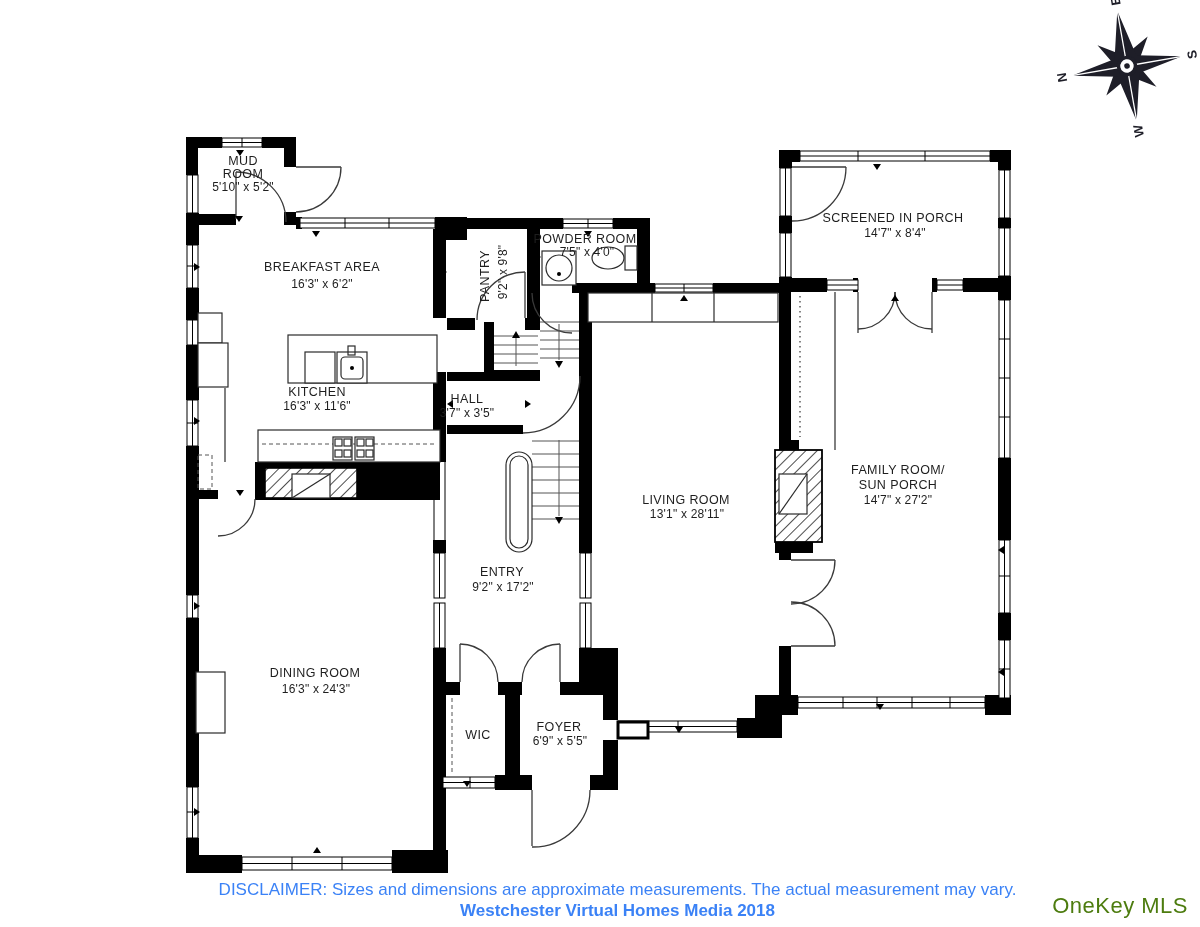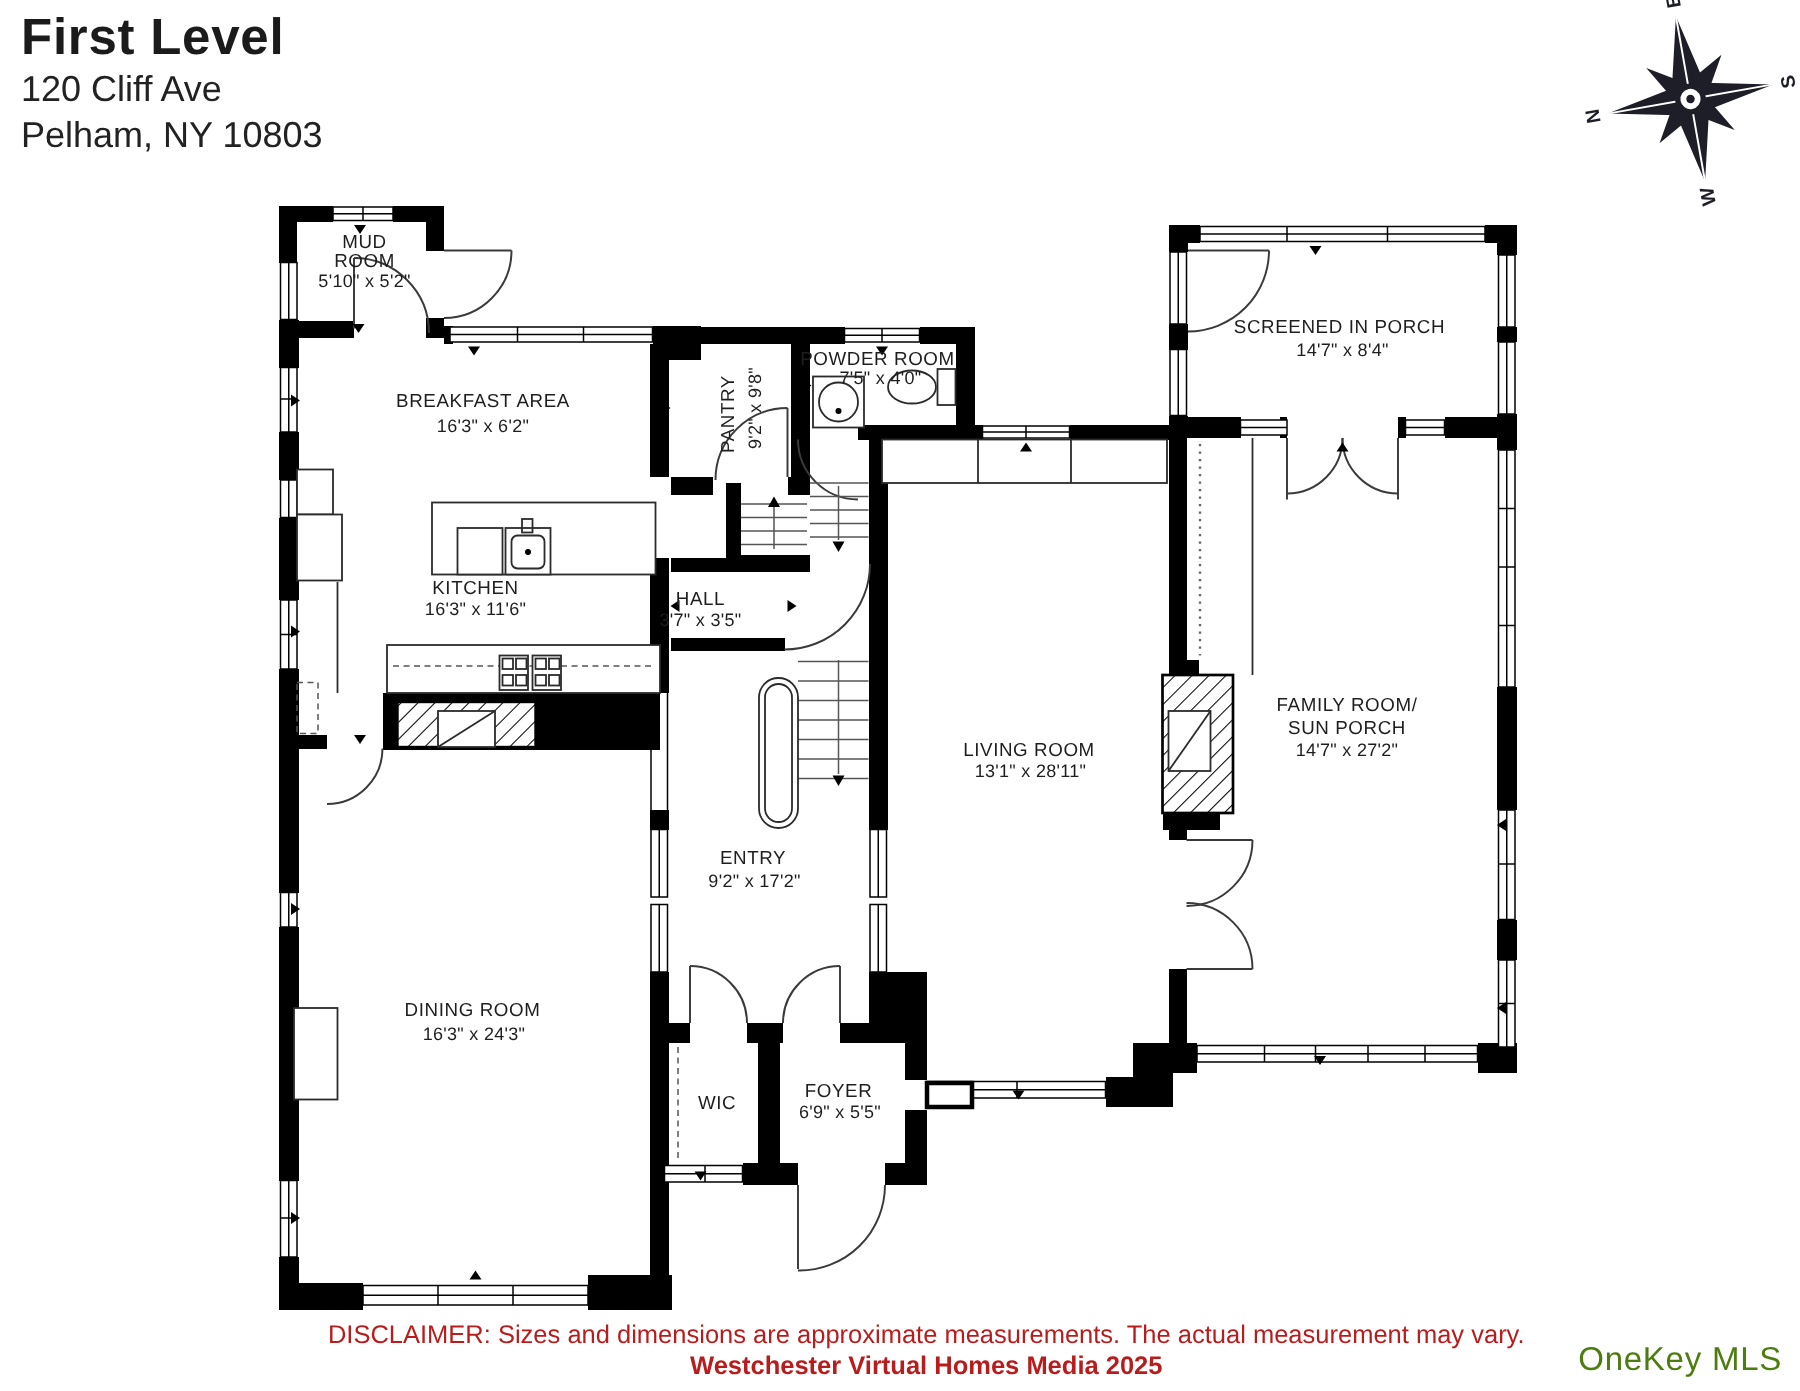--- a/index.html
+++ b/index.html
@@ -3,21 +3,21 @@
 <meta charset="utf-8">
 <style>
   html,body{margin:0;padding:0;background:#ffffff;}
   #page{position:relative;width:1200px;height:927px;background:#fff;overflow:hidden;
         font-family:"Liberation Sans",sans-serif;}
   
   #hdr{position:absolute;left:14px;top:6px;color:#1b1b1b;}
   #hdr .t{font-size:34px;font-weight:600;letter-spacing:.5px;line-height:1.15;}
   #hdr .a{font-size:24px;font-weight:400;line-height:1.28;color:#222;}
   
-  #ftr{position:absolute;left:0;right:0;bottom:6px;text-align:center;color:#b91c1c;padding-left:35px;}
+  #ftr{position:absolute;left:0;right:0;bottom:6px;text-align:center;color:#3b82f6;padding-left:35px;}
   #ftr .d{font-size:17px;font-weight:400;}
   #ftr .c{font-size:17px;font-weight:700;margin-top:1px;}
   #wm{position:absolute;right:12px;bottom:8px;font-size:22px;color:#4d7c0f;
       letter-spacing:.5px;font-weight:400;}
   
   .w{fill:#000;}
   .thin{fill:none;stroke:#2b2b2b;stroke-width:1.2;}
   .thinf{fill:#fff;stroke:#2b2b2b;stroke-width:1.2;}
   .win{fill:#fff;stroke:#000;stroke-width:1;}
   .winl{stroke:#000;stroke-width:1;}
@@ -32,25 +32,20 @@
         letter-spacing:.2px;text-anchor:middle;}
   .cmp{fill:#1e1e28;}
   .cmpL{font:700 13px "Liberation Sans",sans-serif;fill:#1e1e28;
         text-anchor:middle;dominant-baseline:central;}
 </style>
 </head>
 <body>
 
 <div id="page">
 
-  <div id="hdr">
-    <div class="t">First Level</div>
-    <div class="a">120 Cliff Ave</div>
-    <div class="a">Pelham, NY 10803</div>
-  </div>
 
   <svg width="1200" height="927" viewBox="0 0 1200 927">
     <defs>
       <pattern id="hatch" width="8" height="8" patternUnits="userSpaceOnUse" patternTransform="rotate(45)">
         <rect width="8" height="8" fill="#fff"></rect>
         <line x1="0" y1="0" x2="0" y2="8" stroke="#000" stroke-width="1.4"></line>
       </pattern>
     </defs>
 
     <g shape-rendering="crispEdges">
@@ -444,17 +439,17 @@
       <circle class="cmp" cx="0" cy="0" r="2.8"></circle>
       <text class="cmpL" x="0" y="-66">N</text>
       <text class="cmpL" x="66" y="0">E</text>
       <text class="cmpL" x="0" y="66">S</text>
       <text class="cmpL" x="-66" y="0">W</text>
     </g>
   </svg>
 
   <div id="ftr">
     <div class="d">DISCLAIMER: Sizes and dimensions are approximate measurements. The actual measurement may vary.</div>
-    <div class="c">Westchester Virtual Homes Media 2025</div>
+    <div class="c">Westchester Virtual Homes Media 2018</div>
   </div>
 
   <div id="wm">OneKey MLS</div>
 </div>
 
 </body></html>

